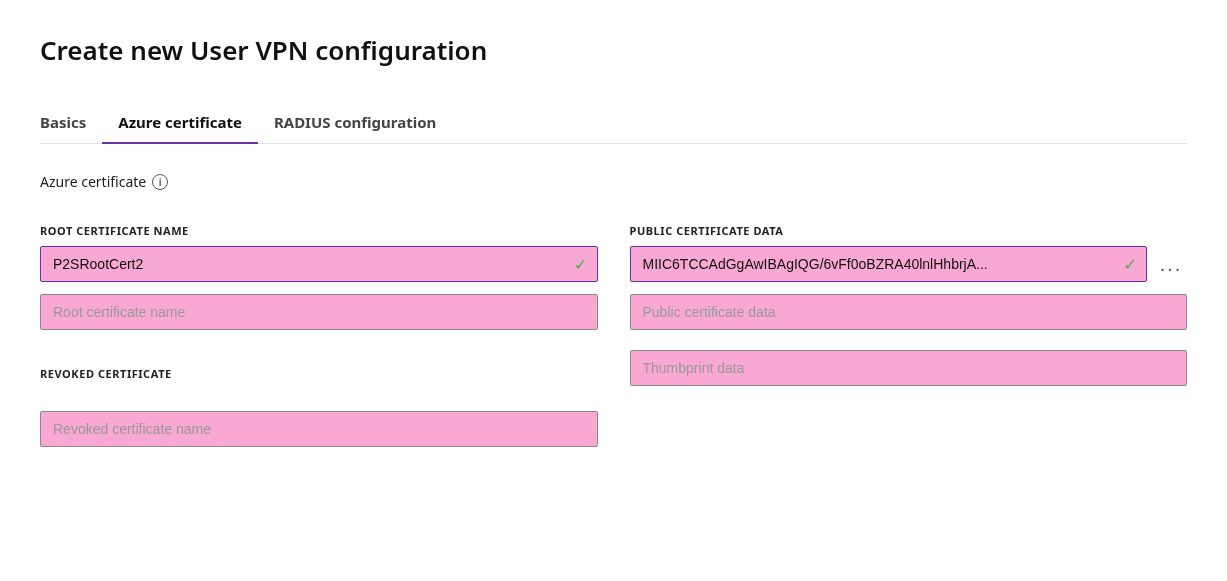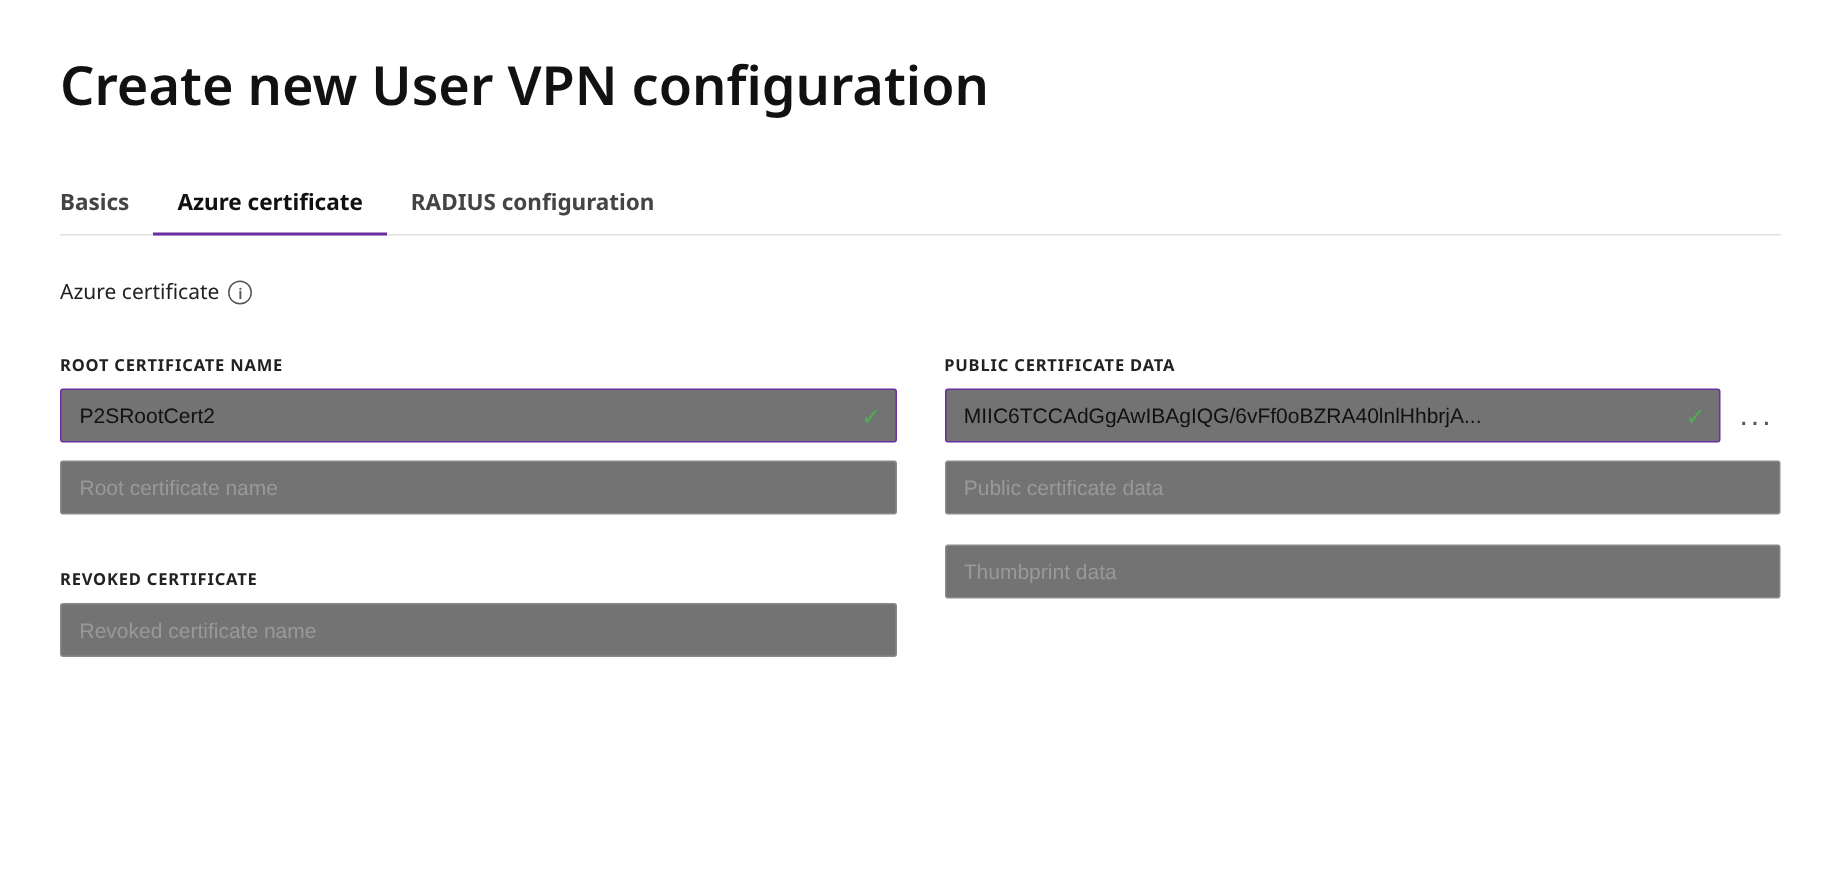--- a/index.html
+++ b/index.html
@@ -6,21 +6,21 @@
     body {
       font-family: 'Segoe UI', system-ui, sans-serif;
       background: #fff;
       color: #000;
       padding: 32px 40px;
       width: 1227px;
       min-height: 581px;
     }
 
     .page-title {
-      font-size: 36px;
+      font-size: 26px;
       font-weight: 600;
       color: #111;
       margin-bottom: 36px;
     }
 
     
     .tabs {
       display: flex;
       align-items: flex-end;
       border-bottom: 1px solid #e0e0e0;
@@ -129,21 +129,21 @@
     }
     .field-input {
       width: 100%;
       height: 36px;
       border: 1px solid #8a8a8a;
       border-radius: 2px;
       padding: 0 12px;
       font-size: 14px;
       color: #222;
       outline: none;
-      background: #737373;
+      background: #f9a8d4;
     }
     .field-input::placeholder {
       color: #999;
     }
     .field-input.filled {
       border-color: #6b2fa0;
       color: #111;
     }
     .input-with-icon {
       position: relative;
@@ -176,20 +176,21 @@
 
     .second-row {
       display: grid;
       grid-template-columns: 1fr 1fr;
       gap: 0 32px;
       margin-top: 8px;
     }
     .revoked-section, .thumbprint-section {
       display: flex;
       flex-direction: column;
+      gap: 22px;
     }
     .revoked-section .col-header,
     .thumbprint-section .col-header {
       margin-top: 16px;
     }
   </style>
 </head>
 <body>
 
 <h1 class="page-title">Create new User VPN configuration</h1>

